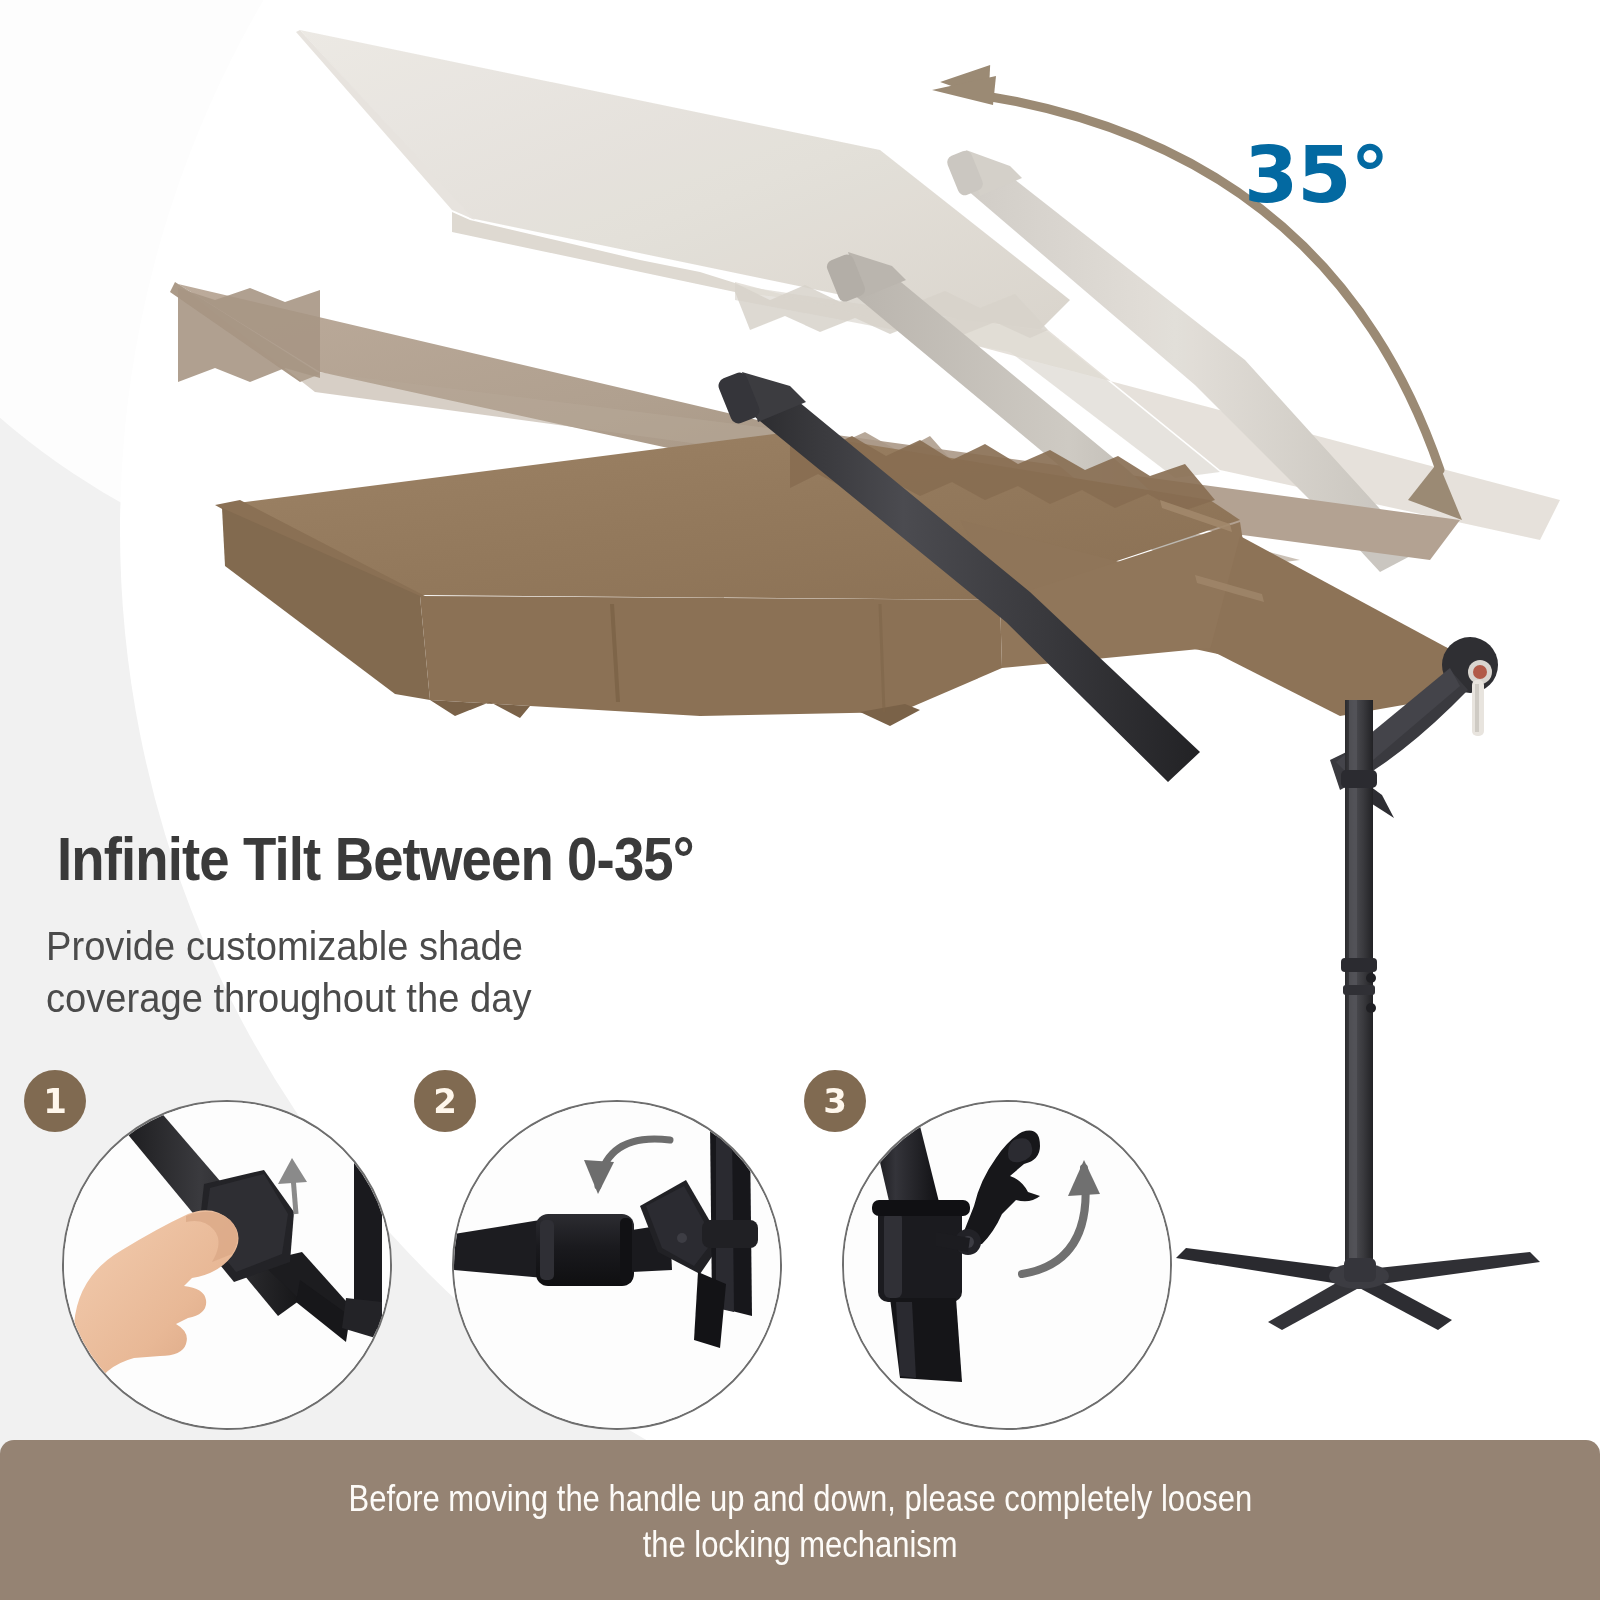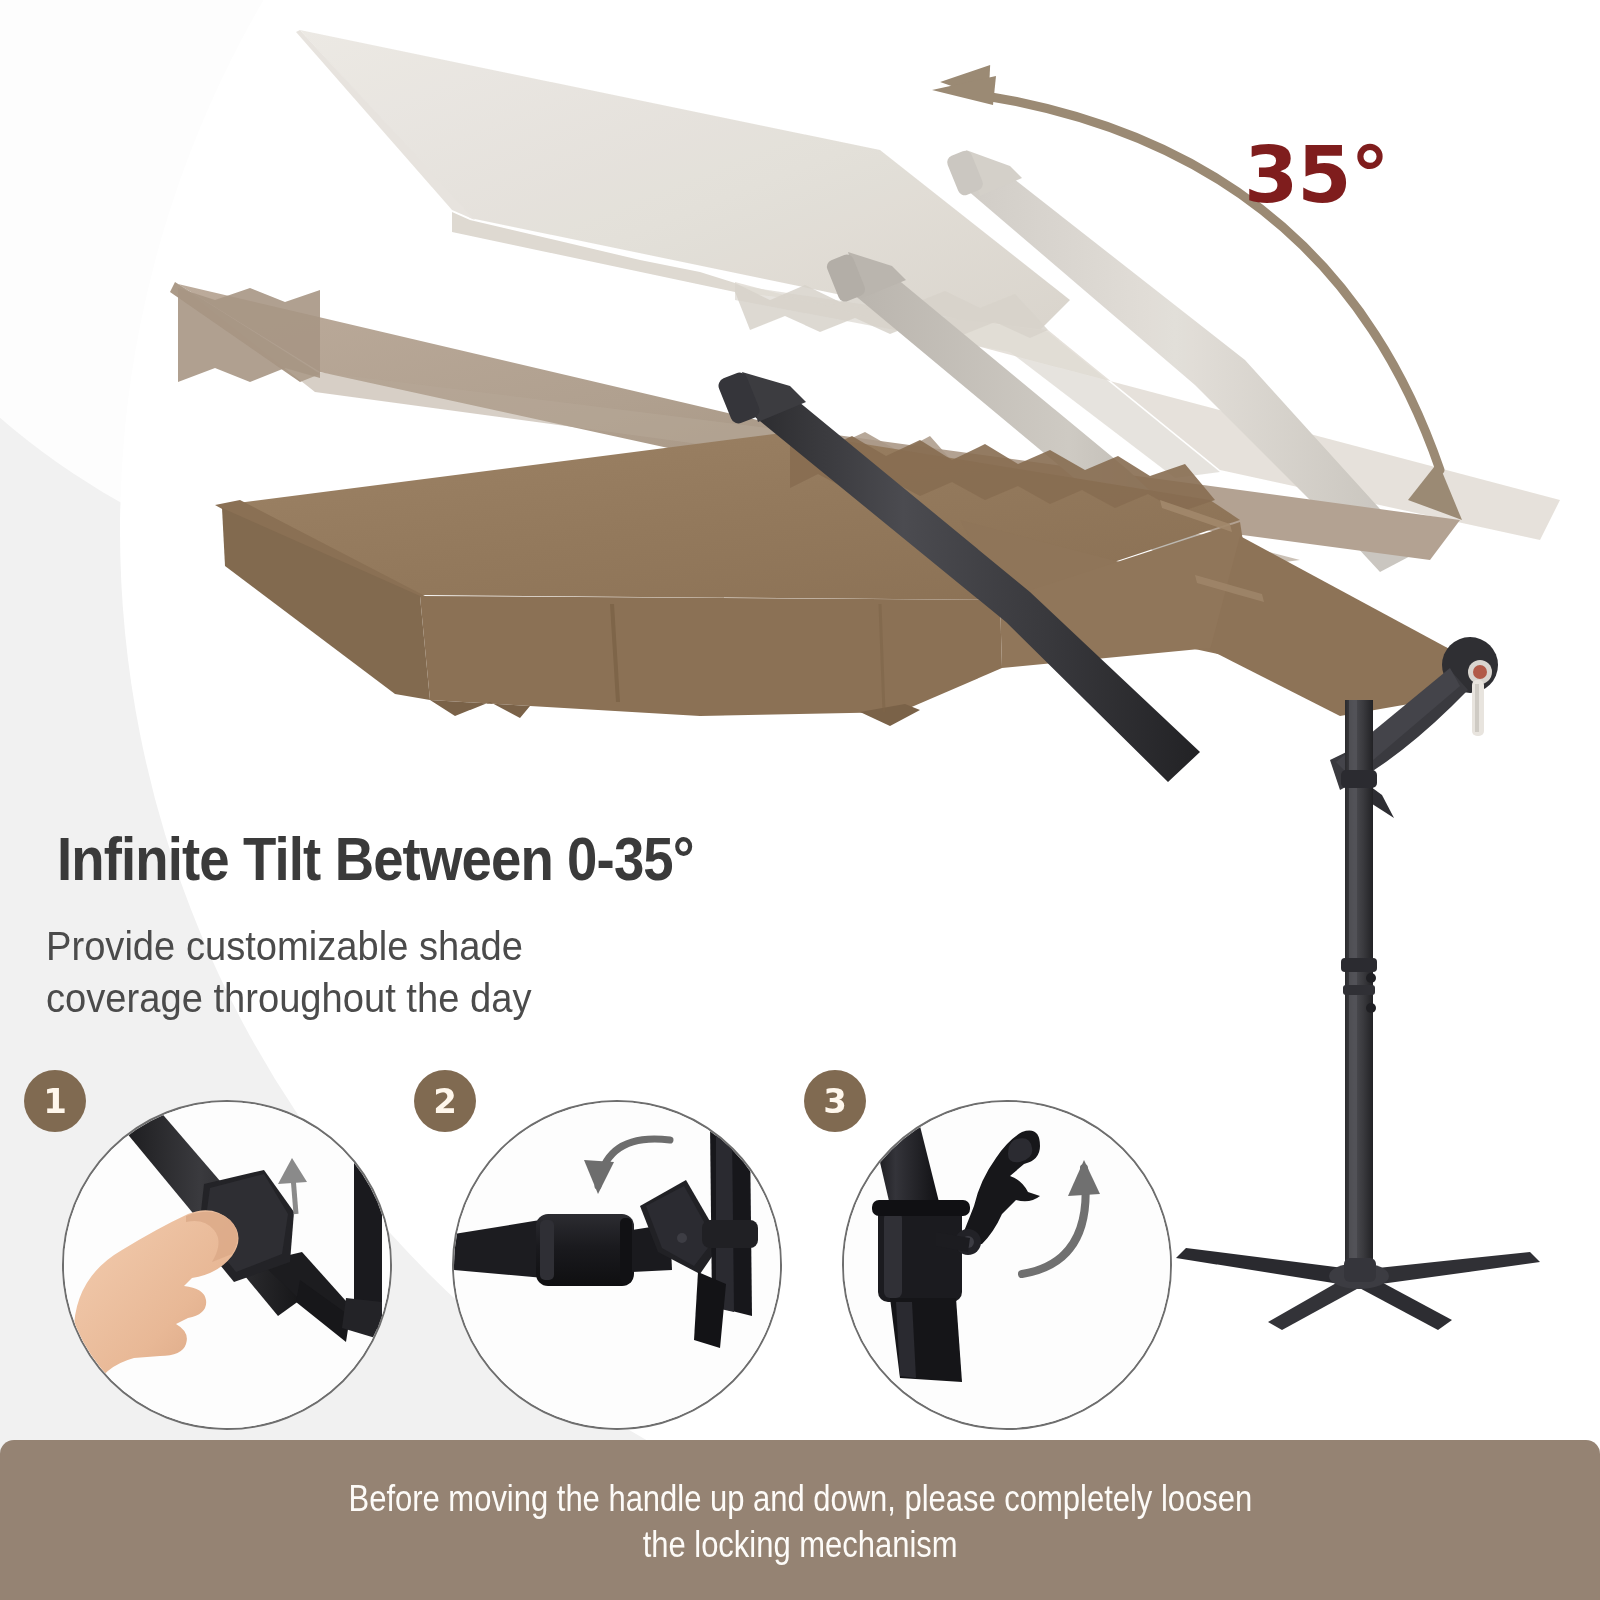--- a/index.html
+++ b/index.html
@@ -99,21 +99,21 @@
     line-height:1.28;
     text-align:center;
     transform:scaleX(.86);
     white-space:nowrap;
   }
 
   
   #deg-label {
     position:absolute; left:1244px; top:130px;
     font-size:78px; font-weight:bold;
-    color:#7f1d1d;
+    color:#0369a1;
     letter-spacing:-1px;
     font-family:"DejaVu Sans", sans-serif;
   }
 </style>
 </head>
 <body>
 
 <div id="bg-wrap">
   <div id="bg-white-blob2"></div>
   <div id="bg-white-blob"></div>

